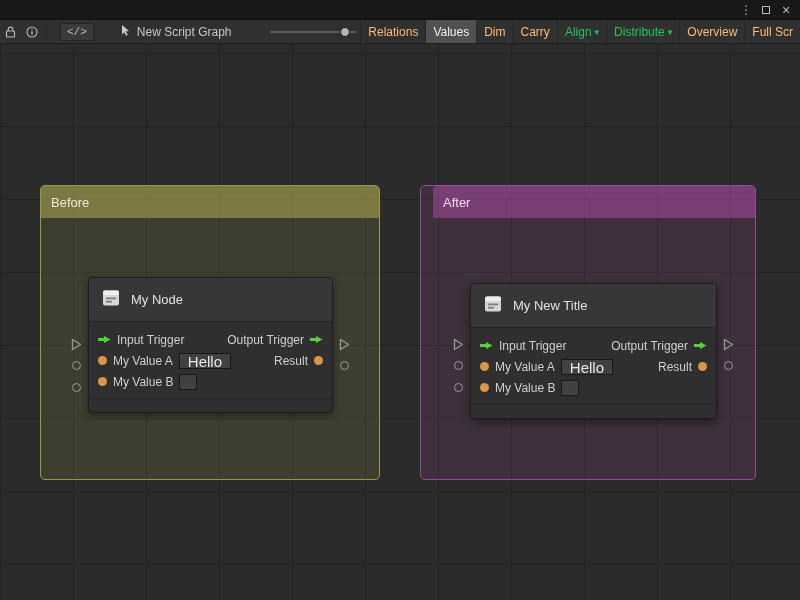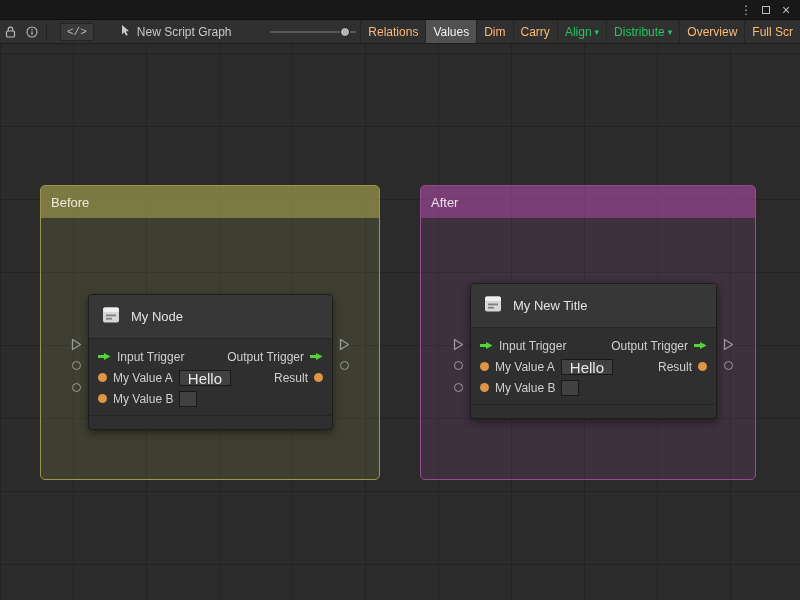--- a/index.html
+++ b/index.html
@@ -49,21 +49,21 @@
 
   
   .group { position:absolute; border-radius:5px; }
   .group.before { left:40px; top:141px; width:340px; height:295px;
     background:rgba(170,165,80,0.16); border:1px solid var(--before-border,#9a9749); }
   .group.after { left:420px; top:141px; width:336px; height:295px;
     background:rgba(175,80,170,0.15); border:1px solid var(--after-border,#9a4a94); }
   .group-header { height:32px; display:flex; align-items:center; padding:16px 10px;
     font-size:13px; border-radius:4px 4px 0 0; }
   .group.before .group-header { background:rgba(175,170,80,0.55); color:#eceadc; }
-  .group.after  .group-header { background:rgba(180,75,172,0.50); color:#f0e0ee; }
+  .group.after  .group-header { background:rgba(180,75,172,0.50); color:#f0e0ee;margin-left:12px; }
 
   
   .node { position:absolute; background:#2f2f2f; border:1px solid #1d1d1d; border-radius:4px;
     box-shadow:0 3px 8px rgba(0,0,0,0.45); color:#cfcfcf; }
   .node-header { height:44px; display:flex; align-items:center; gap:9px; padding:0 11px;
     background:#373737; border-bottom:1px solid #262626; border-radius:3px 3px 0 0; }
   .node-title { font-size:13px; color:#e2e2e2; }
   .node-body { padding-top:7px; }
   .nrow { height:21px; display:flex; align-items:center; justify-content:space-between;
     padding:0 9px; font-size:12px; }
@@ -152,21 +152,21 @@
         <span>Before</span>
       </div>
     </div>
 
     <div class="group after">
       <div class="group-header">
         <span>After</span>
       </div>
     </div>
 
-    <div class="node" style="left:88px; top:250px; width:245px;">
+    <div class="node" style="left:88px; top:233px; width:245px;">
       <div class="node-header">
         <span>
           <svg width="22" height="22" viewBox="0 0 22 22">
             <rect x="3" y="3.5" width="16" height="15" rx="2" fill="#d6d6d6"></rect>
             <rect x="3" y="3.5" width="16" height="4.5" rx="2" fill="#efefef"></rect>
             <rect x="6" y="10.5" width="10" height="1.8" fill="#7e7e7e"></rect>
             <rect x="6" y="13.8" width="6" height="1.8" fill="#7e7e7e"></rect>
           </svg>
         </span>
         <span class="node-title">My Node</span>

